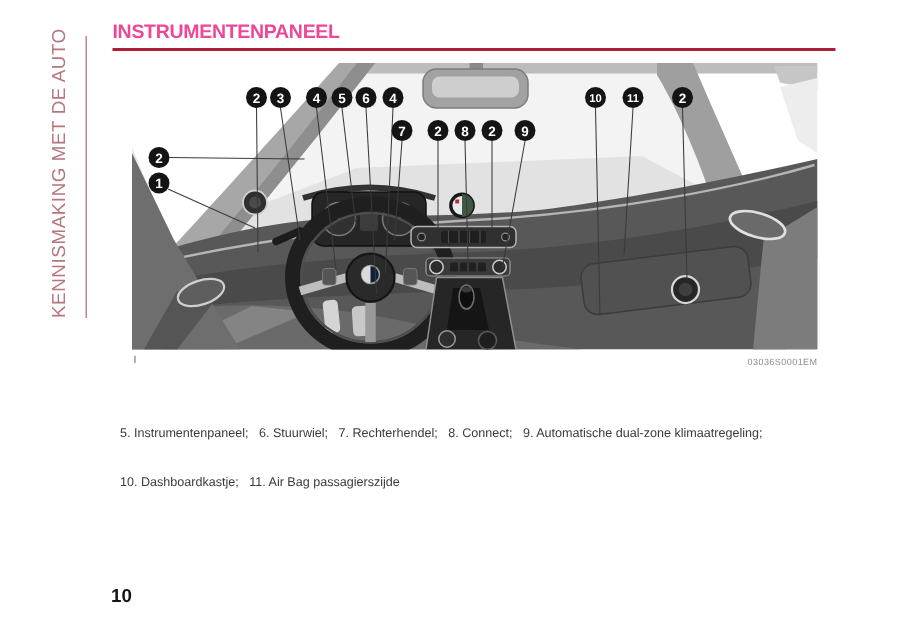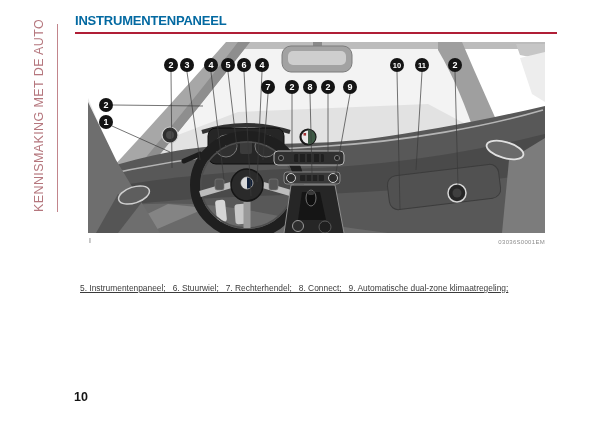--- a/index.html
+++ b/index.html
@@ -9,33 +9,33 @@
   }
   .sidebar-label{
     position:absolute;left:32px;top:212px;width:188px;height:22px;
     transform:rotate(-90deg);transform-origin:0 0;
     color:#b5767d;font-size:12.5px;letter-spacing:0.4px;
     border-bottom:1px solid #c2858c;padding-bottom:3px;
     white-space:nowrap;
   }
   .page-title{
     position:absolute;left:75px;top:13px;width:482px;
-    font-size:13px;font-weight:bold;color:#0369a1;letter-spacing:-0.2px;
+    font-size:13px;font-weight:bold;color:#ec4899;letter-spacing:-0.2px;
     border-bottom:2px solid #b01e36;padding-bottom:4px;
   }
   .figure-wrap{position:absolute;left:88px;top:42px;width:457px;height:191px;}
   .figure-mark{position:absolute;left:89px;top:237px;font-size:7px;color:#666;}
   .figure-code{
     position:absolute;right:55px;top:239px;font-size:6px;color:#8d8d8d;letter-spacing:0.3px;
   }
   .legend{
     position:absolute;left:75px;top:261px;width:488px;
     font-size:8.4px;color:#3b3b3b;line-height:11px;white-space:pre-wrap;
   }
-  .legend-line.indent{padding-left:5px;text-decoration:underline;}
+  .legend-line.indent{padding-left:5px;}
   .page-number{
     position:absolute;left:74px;top:390px;font-size:12.5px;font-weight:bold;color:#141414;
   }
   svg text.callout-num{font-family:"Liberation Sans",sans-serif;font-weight:bold;fill:#ffffff;}
 </style>
 </head>
 <body>
 
 <div class="sidebar-label">KENNISMAKING MET DE AUTO</div>
 
@@ -254,15 +254,16 @@
     </g>
   </g>
 </svg>
 </div>
 
 <div class="figure-mark">I</div>
 <div class="figure-code">03036S0001EM</div>
 
 <div class="legend">
   <div class="legend-line indent">5. Instrumentenpaneel;   6. Stuurwiel;   7. Rechterhendel;   8. Connect;   9. Automatische dual-zone klimaatregeling;</div>
+  <div class="legend-line indent">10. Dashboardkastje;   11. Air Bag passagierszijde</div>
 </div>
 
 <div class="page-number">10</div>
 
 </body></html>

